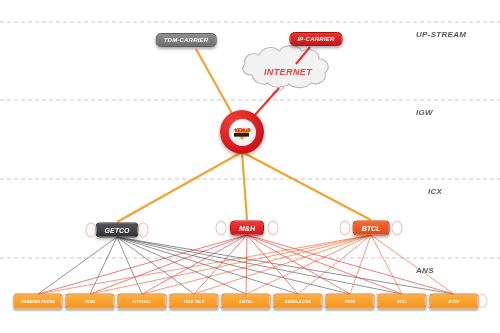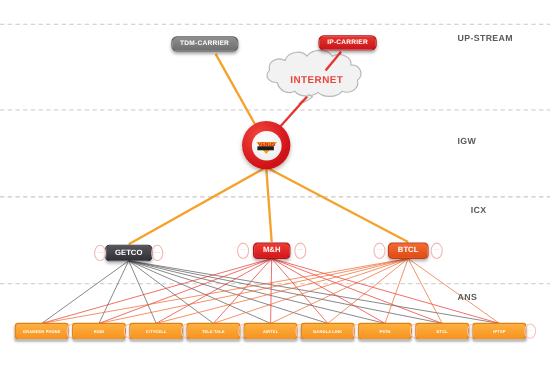--- a/index.html
+++ b/index.html
@@ -1,21 +1,21 @@
 <!DOCTYPE html>
 <html><head>
 <meta charset="utf-8">
 <style>
   html,body{margin:0;padding:0;}
   body{
     width:500px;height:333px;background:#ffffff;
     font-family:"Liberation Sans",sans-serif;
     overflow:hidden;position:relative;
   }
-  #stage{position:absolute;inset:0;width:500px;height:317px;}
+  #stage{position:absolute;inset:0;width:500px;height:317px;font-style:italic;}
   svg#wires{position:absolute;left:0;top:0;width:500px;height:333px;}
 
   .layer-label{
     position:absolute;color:#5a5a5a;font-size:8px;letter-spacing:.3px;
     font-weight:700;white-space:nowrap;text-align:left;
   }
 
   
   .pill{
     position:absolute;transform:translate(-50%,-50%);
@@ -143,21 +143,21 @@
       </g>
     <g id="upstream-links">
         <line x1="196" y1="49" x2="234" y2="117" stroke="#f5a12a" stroke-width="2.1"></line>
         <line x1="310" y1="47" x2="296" y2="64" stroke="#e8342b" stroke-width="2.1"></line>
         <line x1="279" y1="88" x2="254" y2="116" stroke="#e8342b" stroke-width="2.1"></line>
       </g>
   </svg>
 
   <div id="layer-labels">
       <div class="layer-label" style="left: 416px; top: 30px;">UP-STREAM</div>
-      <div class="layer-label" style="left: 416px; top: 124px;">IGW</div>
+      <div class="layer-label" style="left: 416px; top: 108px;">IGW</div>
       <div class="layer-label" style="left: 428px; top: 187px;">ICX</div>
       <div class="layer-label" style="left: 416px; top: 266px;">ANS</div>
     </div>
 
   <div class="pill tdm" id="tdm-pill" style="left: 186px; top: 40px;">TDM-CARRIER</div>
   <div class="pill ip" id="ip-pill" style="left: 316px; top: 39px;">IP-CARRIER</div>
   <div class="cloud-label" id="internet-label" style="left: 288px; top: 72px;">INTERNET</div>
 
   <div class="igw" id="igw-node" style="left: 242px; top: 132px;">
     <div class="igw-inner">

